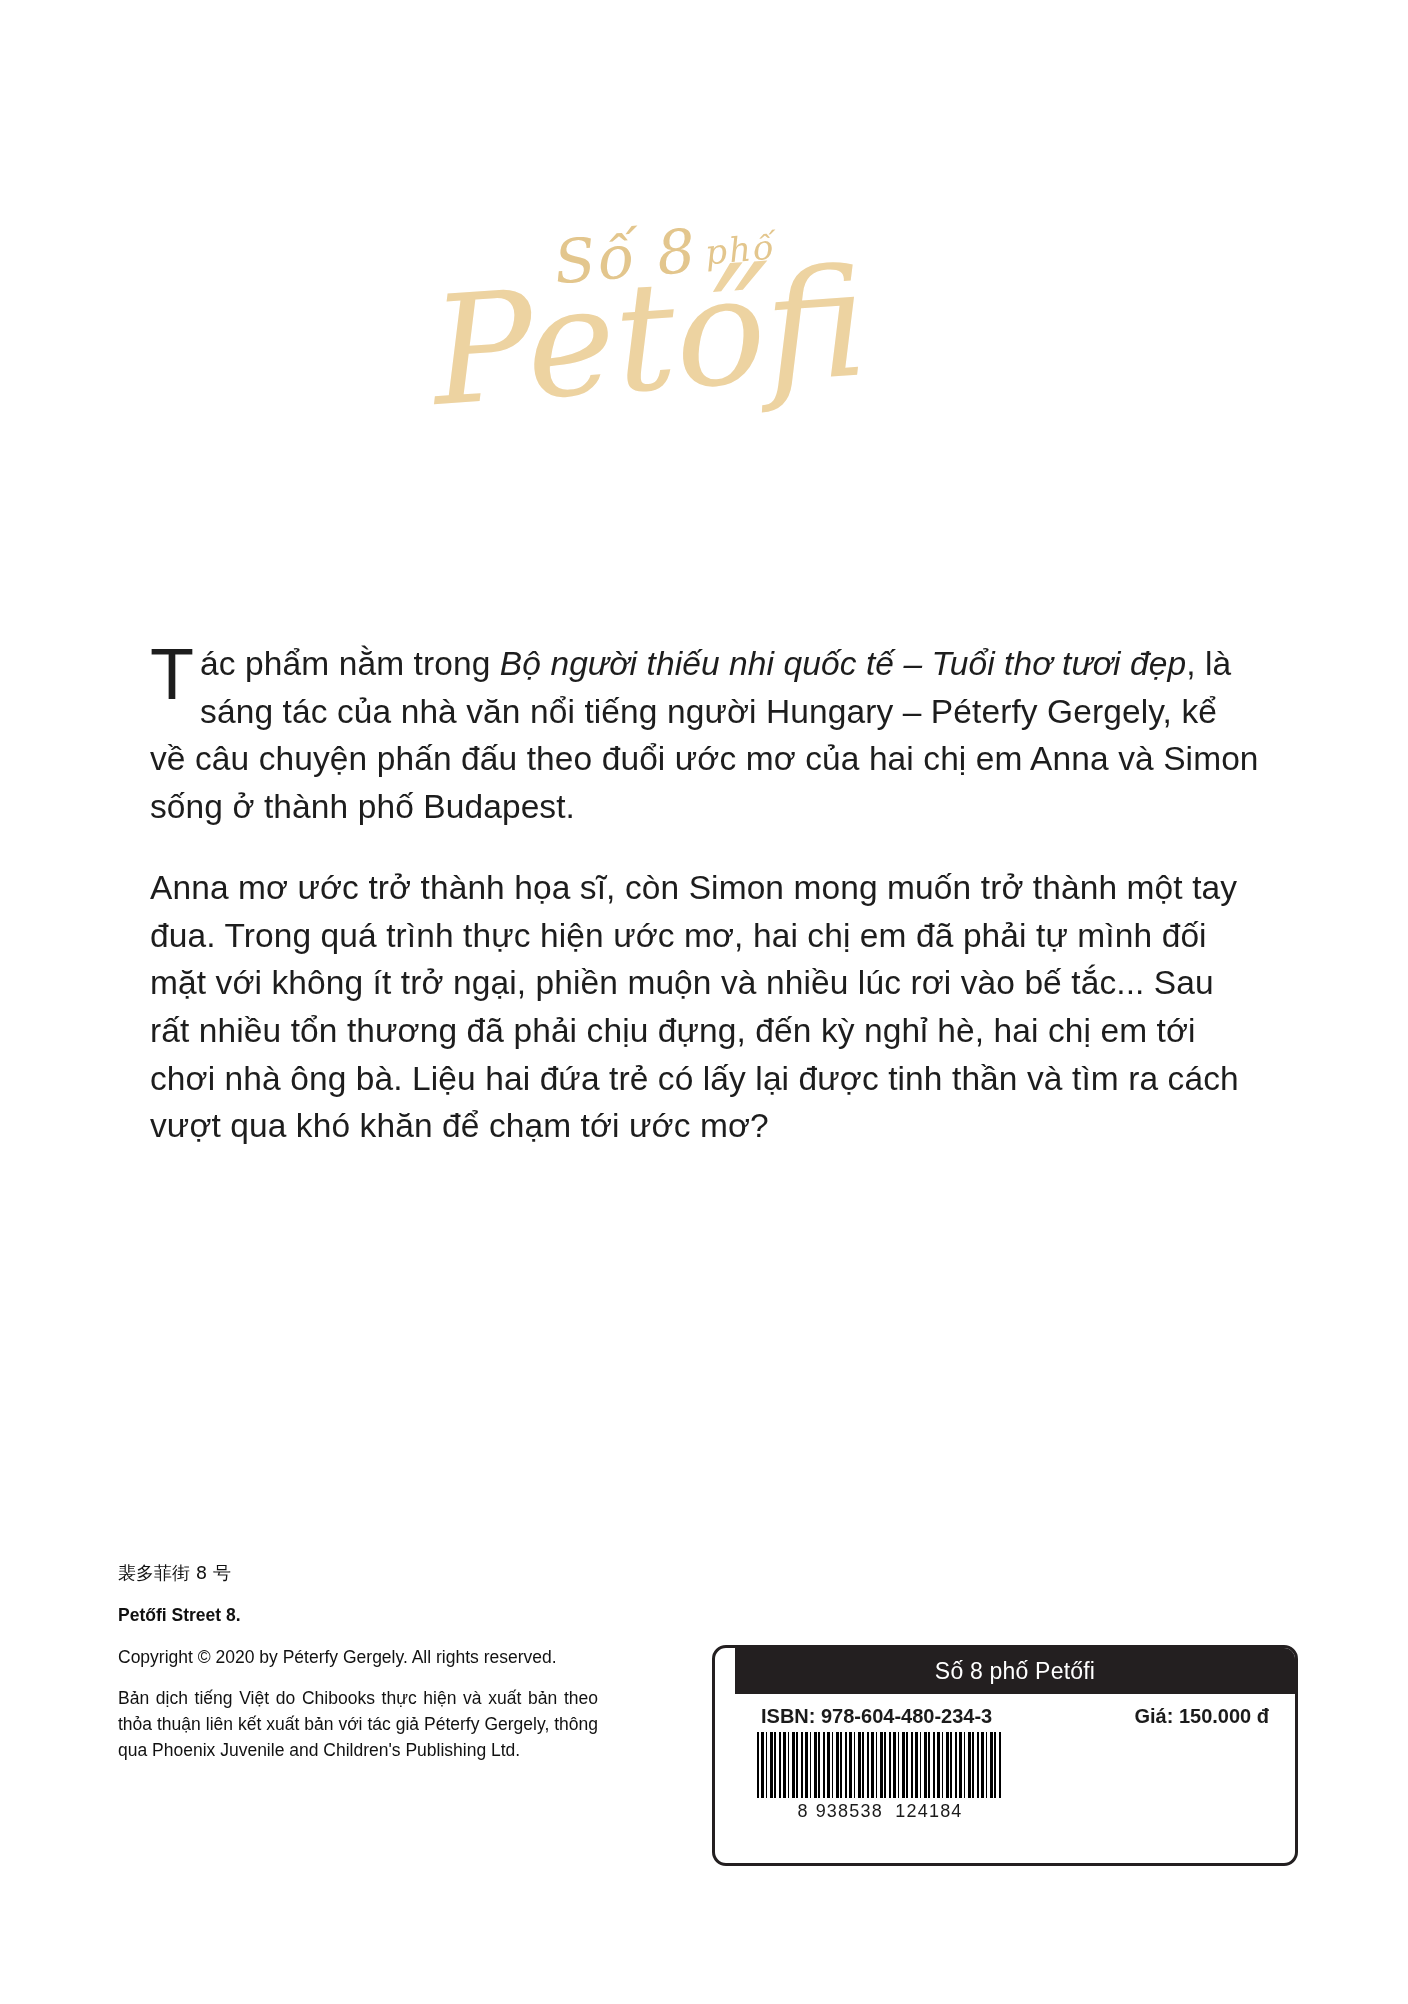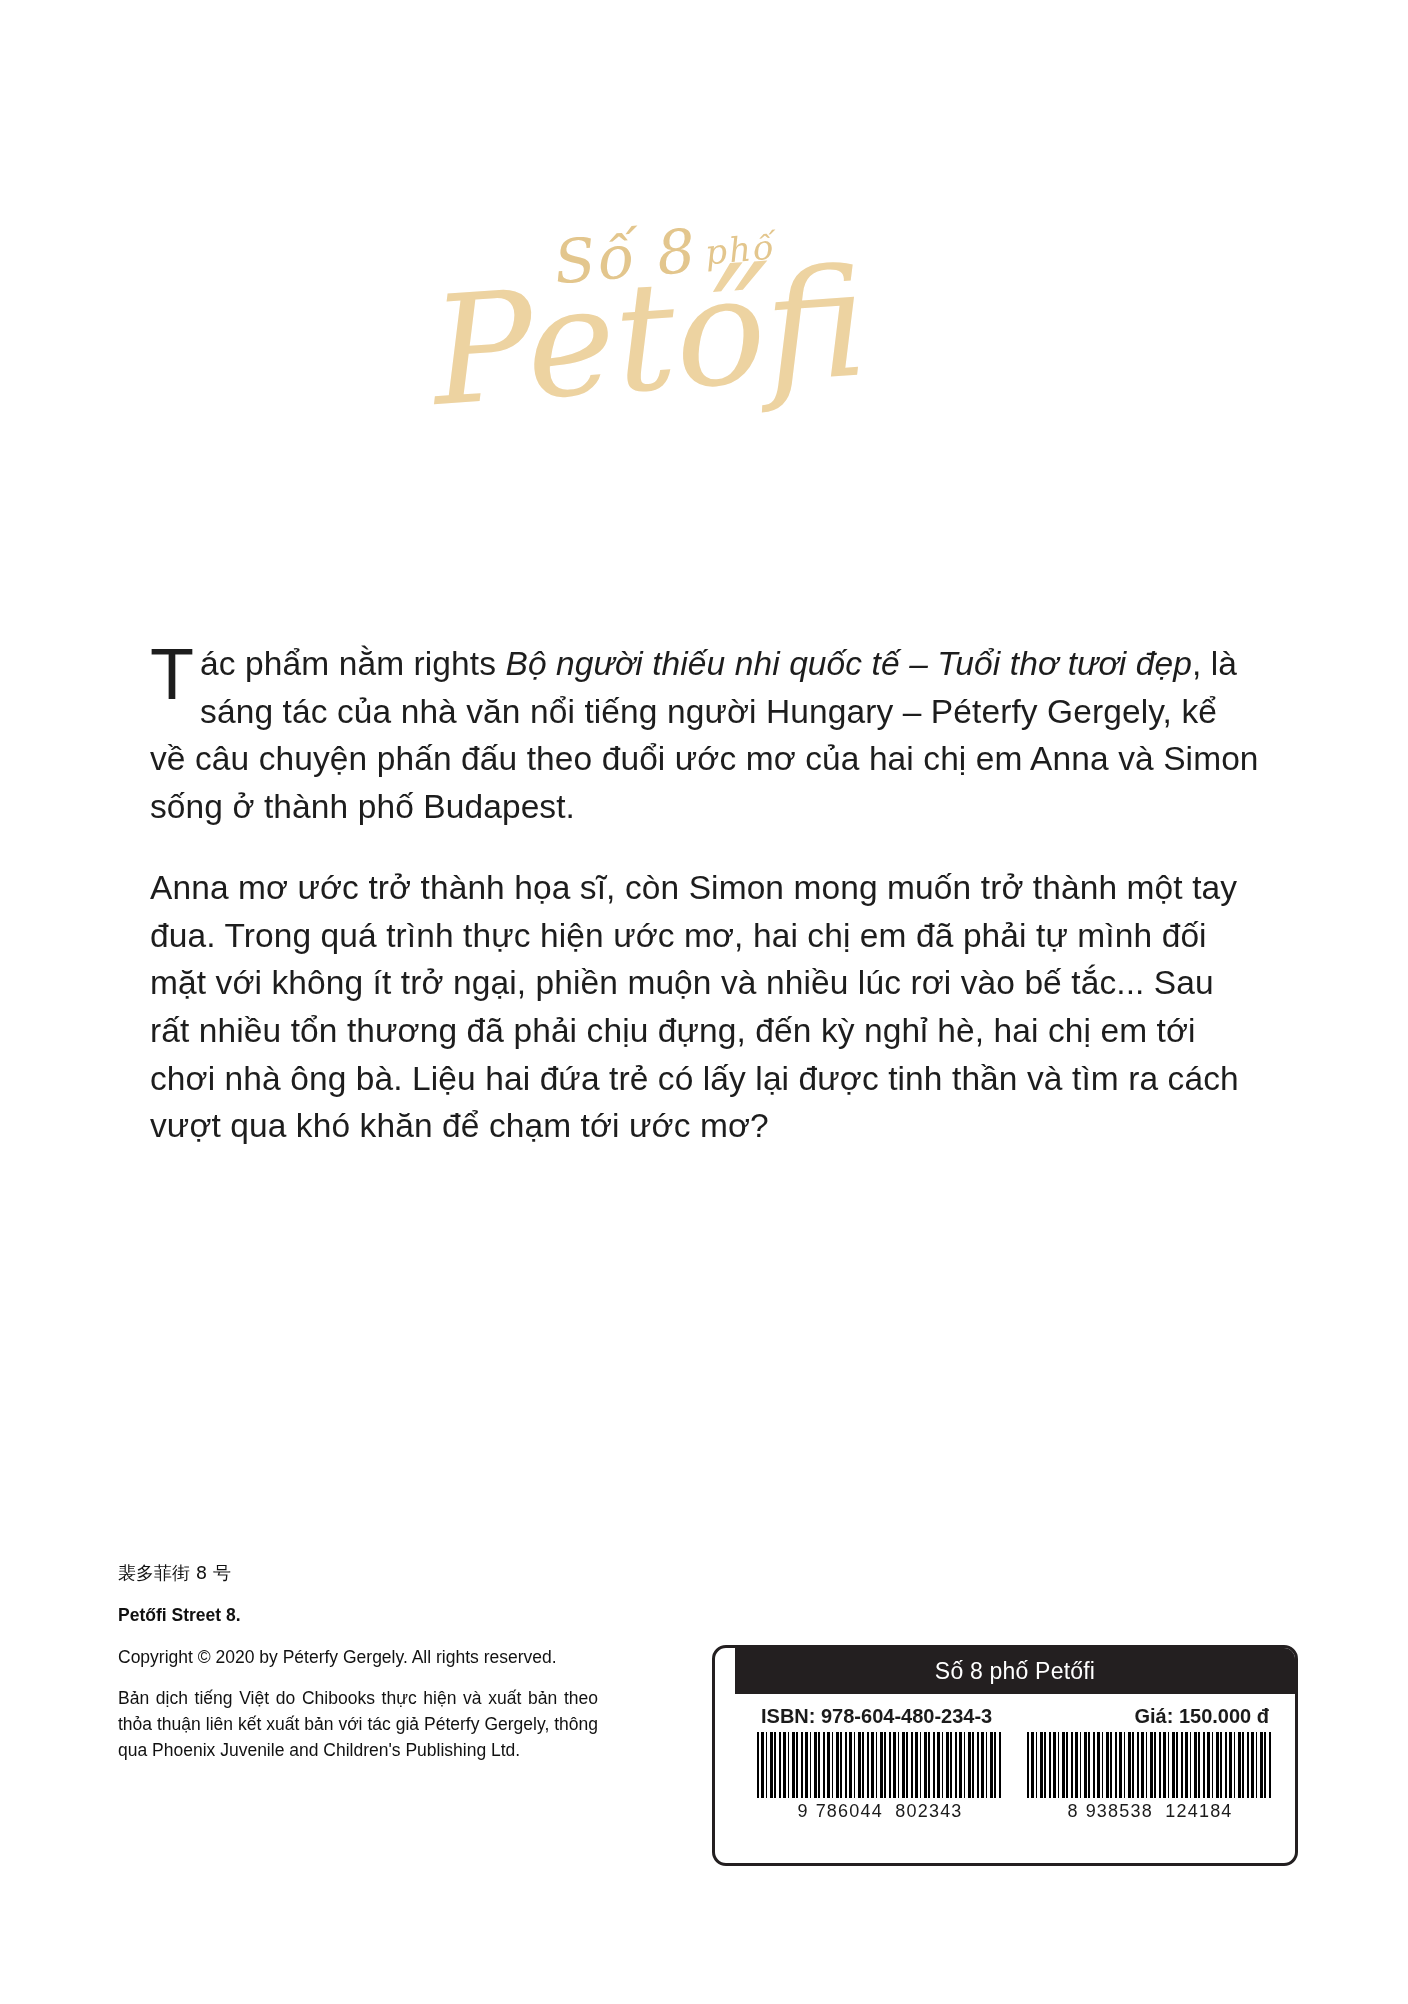--- a/index.html
+++ b/index.html
@@ -180,21 +180,21 @@
   <div class="logo-inner">
     <div class="logo-small">
       <span>Số 8</span><span class="tiny">phố</span>
     </div>
     <div class="logo-main">Petőfi</div>
   </div>
 </div>
 
 <div class="blurb">
   <p>
-    <span class="dropcap">T</span><span>ác phẩm nằm rights </span><em>Bộ người thiếu nhi quốc tế – Tuổi thơ tươi đẹp</em><span>, là sáng tác của nhà văn nổi tiếng người Hungary – Péterfy Gergely, kể về câu chuyện phấn đấu theo đuổi ước mơ của hai chị em Anna và Simon sống ở thành phố Budapest.</span>
+    <span class="dropcap">T</span><span>ác phẩm nằm trong </span><em>Bộ người thiếu nhi quốc tế – Tuổi thơ tươi đẹp</em><span>, là sáng tác của nhà văn nổi tiếng người Hungary – Péterfy Gergely, kể về câu chuyện phấn đấu theo đuổi ước mơ của hai chị em Anna và Simon sống ở thành phố Budapest.</span>
   </p>
   <p>Anna mơ ước trở thành họa sĩ, còn Simon mong muốn trở thành một tay đua. Trong quá trình thực hiện ước mơ, hai chị em đã phải tự mình đối mặt với không ít trở ngại, phiền muộn và nhiều lúc rơi vào bế tắc... Sau rất nhiều tổn thương đã phải chịu đựng, đến kỳ nghỉ hè, hai chị em tới chơi nhà ông bà. Liệu hai đứa trẻ có lấy lại được tinh thần và tìm ra cách vượt qua khó khăn để chạm tới ước mơ?</p>
 </div>
 
 <div class="colophon">
   <div class="cjk">裴多菲街 8 号</div>
   <p class="b">Petőfi Street 8.</p>
   <p>Copyright © 2020 by Péterfy Gergely. All rights reserved.</p>
   <p>Bản dịch tiếng Việt do Chibooks thực hiện và xuất bản theo thỏa thuận liên kết xuất bản với tác giả Péterfy Gergely, thông qua Phoenix Juvenile and Children's Publishing Ltd.</p>
 </div>
@@ -202,23 +202,17 @@
 <div class="barcode-panel">
   <div class="barcode-title">Số 8 phố Petőfi</div>
   <div class="barcode-meta">
     <span>ISBN: 978-604-480-234-3</span>
     <span>Giá: 150.000 đ</span>
   </div>
   <div class="barcodes">
     <div class="bc">
       <div class="bars"></div>
       <div class="digits">
-        <span class="lead">9</span><span>786044</span>&nbsp;&nbsp;<span>802343</span>
-      </div>
-    </div>
-    <div class="bc">
-      <div class="bars"></div>
-      <div class="digits">
         <span class="lead">8</span><span>938538</span>&nbsp;&nbsp;<span>124184</span>
       </div>
     </div>
   </div>
 </div>
 
 </body></html>

